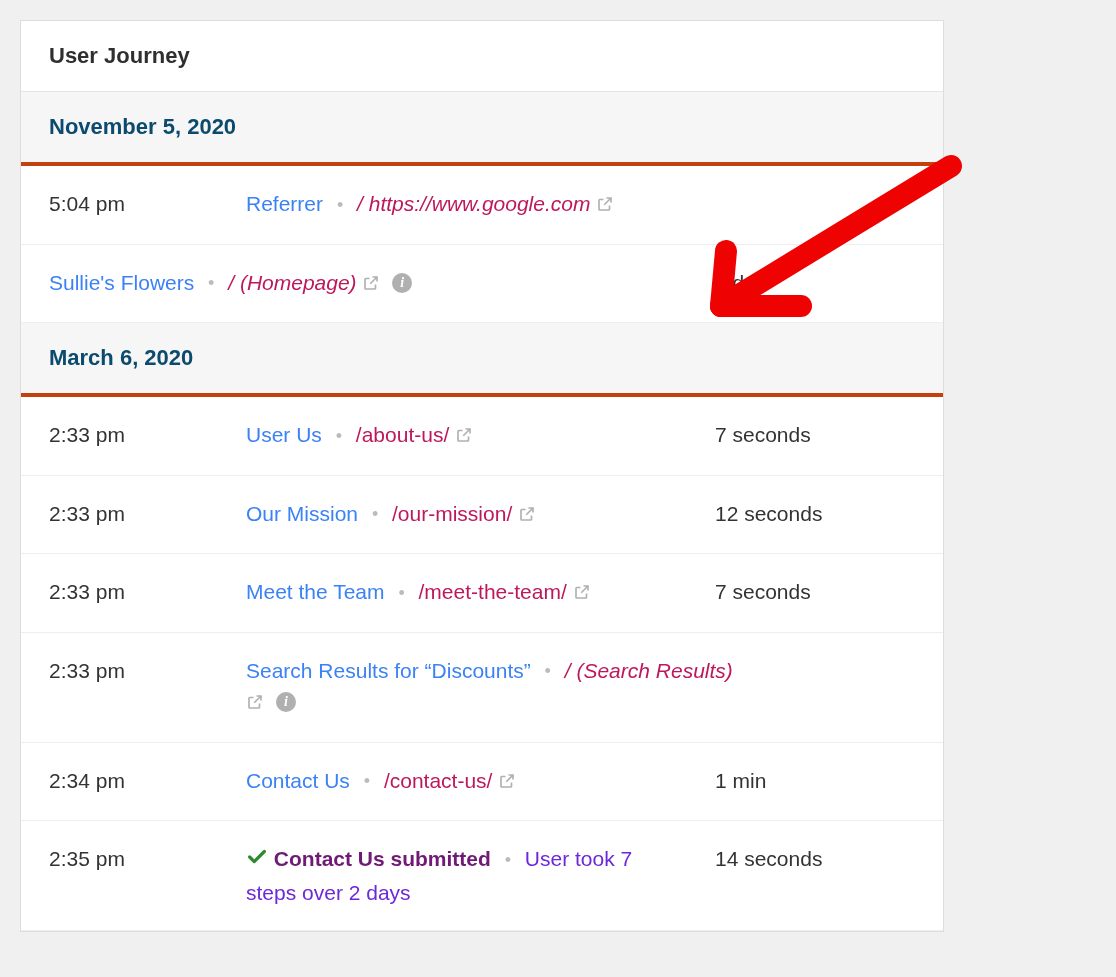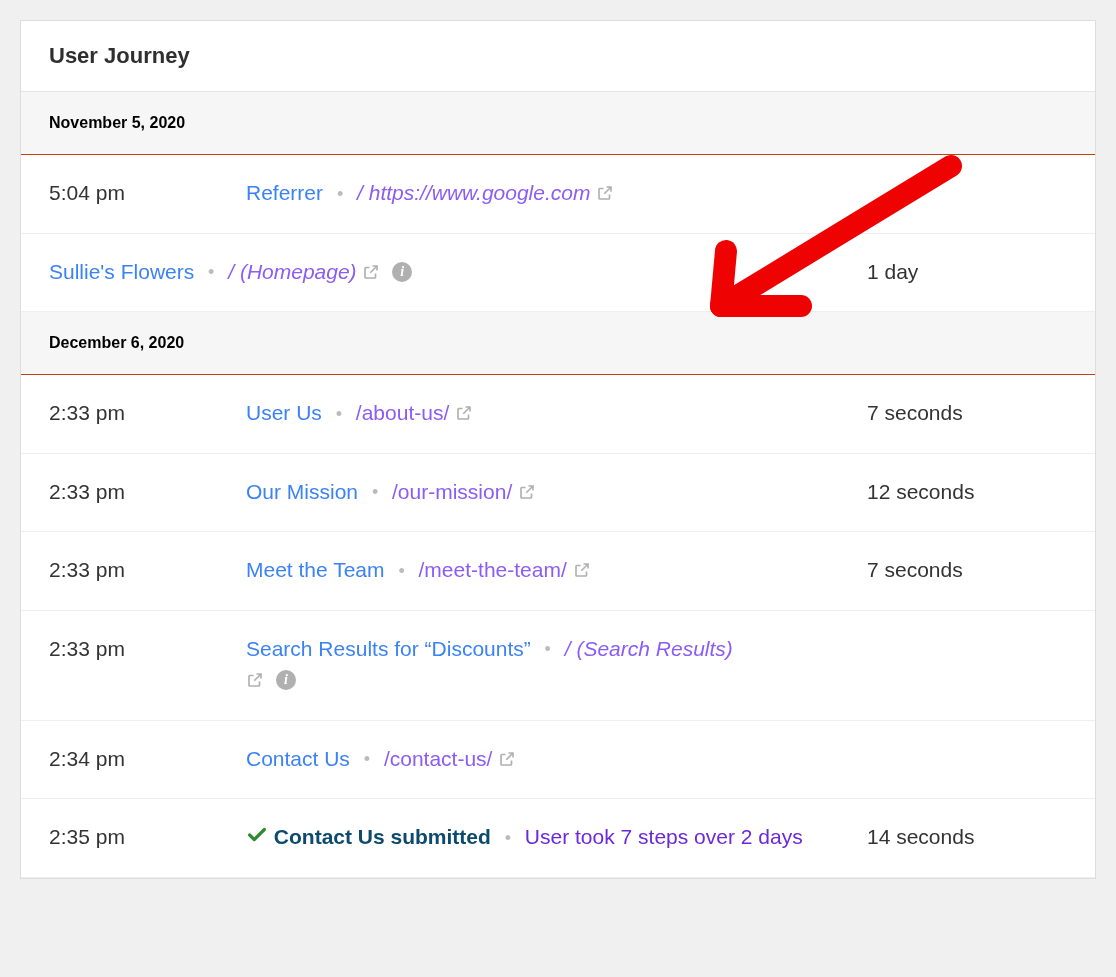--- a/index.html
+++ b/index.html
@@ -4,41 +4,41 @@
 <style>
   * { box-sizing: border-box; }
   body {
     margin: 0;
     padding: 20px;
     background: #f0f0f0;
     font-family: -apple-system, BlinkMacSystemFont, "Segoe UI", Helvetica, Arial, sans-serif;
     color: #333;
   }
   .panel {
-    width: 1076px;
+    width: 924px;
     background: #fff;
     border: 1px solid #ddd;
     position: relative;
   }
   .panel-header {
     padding: 22px 28px;
     border-bottom: 1px solid #e5e5e5;
   }
   .panel-title {
     font-size: 22px;
     font-weight: 700;
     color: #2f2f2f;
   }
   .day-header {
     background: #f6f6f6;
     padding: 22px 28px;
-    border-bottom: 1px solid #c2410c;
-    font-size: 16px;
+    border-bottom: 4px solid #c2410c;
+    font-size: 22px;
     font-weight: 700;
-    color: #000000;
+    color: #0c4a6e;
   }
   .row {
     display: flex;
     align-items: flex-start;
     padding: 22px 28px;
     border-bottom: 1px solid #eee;
     font-size: 21px;
     line-height: 1.5;
     gap: 32px;
   }
@@ -58,21 +58,21 @@
     color: #333;
   }
   .title-text { color: #3b82f6; font-weight: 500; }
   .sep-dot {
     color: #bbb;
     margin: 0 8px;
     font-size: 18px;
     vertical-align: middle;
   }
   .path-text {
-    color: #8b5cf6;
+    color: #be185d;
     font-style: italic;
   }
   .path-text.noitalic { font-style: normal; }
   .summary-text { color: #6d28d9; }
   .icon {
     display: inline-block;
     vertical-align: -2px;
   }
   .ext-icon svg { width: 18px; height: 18px; }
   .ext-icon svg path, .ext-icon svg rect { stroke: #b0b0b0; }
@@ -89,21 +89,21 @@
     position: absolute;
     top: 50%; left: 50%;
     transform: translate(-50%, -52%);
     color: #fff;
     font-family: Georgia, serif;
     font-style: italic;
     font-weight: bold;
     font-size: 14px;
   }
   .check-icon svg { width: 22px; height: 22px; }
-  .success-title { font-weight: 600; color: #0c4a6e; }
+  .success-title { font-weight: 600; color: #701a75; }
   .arrow-annotation {
     position: absolute;
     top: 120px;
     left: 670px;
     pointer-events: none;
   }
   .arrow-annotation svg { width: 300px; height: 200px; }
 </style>
 </head>
 <body>
@@ -139,21 +139,21 @@
       <span class="icon ext-icon">
         <svg viewBox="0 0 24 24" fill="none" stroke-width="2.2">
             <path d="M14 4h6v6M20 4l-9 9M18 14v5a1 1 0 0 1-1 1H5a1 1 0 0 1-1-1V7a1 1 0 0 1 1-1h5"></path>
           </svg>
       </span>
       <span class="icon info-icon"></span>
     </div>
     <div class="col-duration">1 day</div>
   </div>
 
-  <div class="day-header">December 6, 2020</div>
+  <div class="day-header">March 6, 2020</div>
 
   <div class="row">
     <div class="col-time">2:33 pm</div>
     <div class="col-main">
       <span class="title-text">User Us</span>
       <span class="sep-dot">•</span>
       <span class="path-text noitalic">/about-us/</span>
       <span class="icon ext-icon">
         <svg viewBox="0 0 24 24" fill="none" stroke-width="2.2">
             <path d="M14 4h6v6M20 4l-9 9M18 14v5a1 1 0 0 1-1 1H5a1 1 0 0 1-1-1V7a1 1 0 0 1 1-1h5"></path>
@@ -214,20 +214,21 @@
     <div class="col-main">
       <span class="title-text">Contact Us</span>
       <span class="sep-dot">•</span>
       <span class="path-text noitalic">/contact-us/</span>
       <span class="icon ext-icon">
         <svg viewBox="0 0 24 24" fill="none" stroke-width="2.2">
             <path d="M14 4h6v6M20 4l-9 9M18 14v5a1 1 0 0 1-1 1H5a1 1 0 0 1-1-1V7a1 1 0 0 1 1-1h5"></path>
           </svg>
       </span>
     </div>
+    <div class="col-duration">1 min</div>
   </div>
 
   <div class="row">
     <div class="col-time">2:35 pm</div>
     <div class="col-main">
       <span class="icon check-icon">
         <svg viewBox="0 0 24 24" fill="none">
             <path d="M4 12l5 5L20 6" stroke="#2f8a2f" stroke-width="3.5" stroke-linecap="round" stroke-linejoin="round"></path>
           </svg>
       </span>

